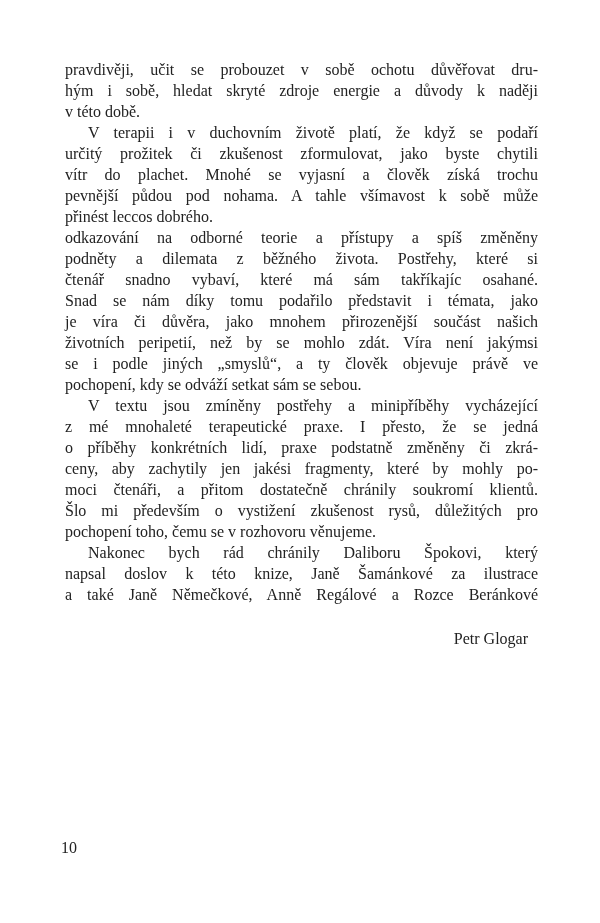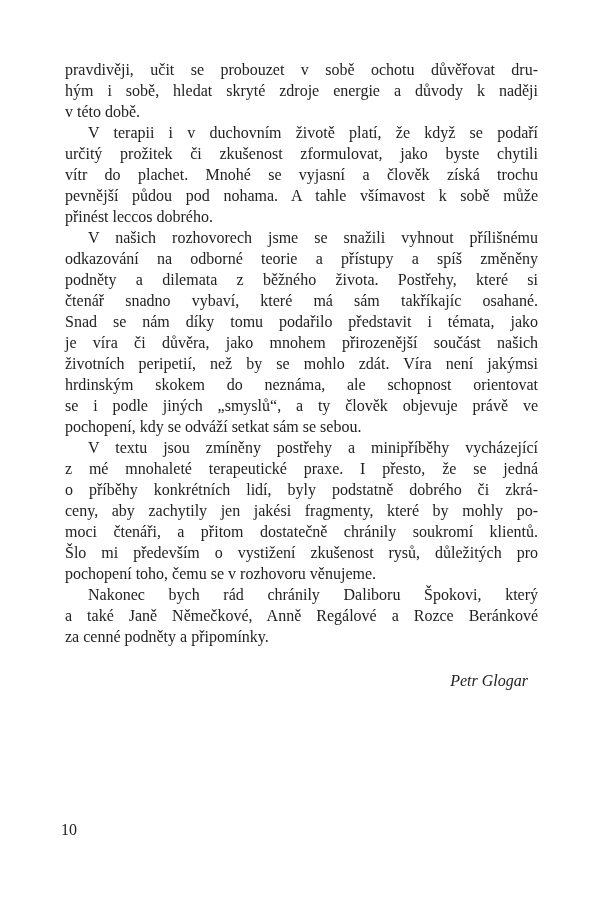--- a/index.html
+++ b/index.html
@@ -27,27 +27,26 @@
   .line.plast {
     text-align:left;
     text-align-last:left;
     -moz-text-align-last:left;
   }
   .line.indent { text-indent:23px; }
   .signature {
     margin-top:23px;
     font-size:16px;
     line-height:21px;
-    font-style:italic;
     text-align:right;
     padding-right:10px;
   }
   .page-number {
     position:absolute;
-    left:61px; top:819px;
+    left:61px; top:837px;
     font-size:16px;
     line-height:21px;
   }
 </style>
 </head>
 <body>
 
 <div class="page">
   <div class="text-block">
 
@@ -59,45 +58,43 @@
 
     <div class="para">
       <div class="line indent">V terapii i v duchovním životě platí, že když se podaří</div>
       <div class="line">určitý prožitek či zkušenost zformulovat, jako byste chytili</div>
       <div class="line">vítr do plachet. Mnohé se vyjasní a člověk získá trochu</div>
       <div class="line">pevnější půdou pod nohama. A tahle všímavost k sobě může</div>
       <div class="line plast">přinést leccos dobrého.</div>
     </div>
 
     <div class="para">
-      <div class="line indent">V našich rozhovorech jsme se snažili vyhnout přílišnému</div>
       <div class="line">odkazování na odborné teorie a přístupy a spíš změněny</div>
       <div class="line">podněty a dilemata z běžného života. Postřehy, které si</div>
       <div class="line">čtenář snadno vybaví, které má sám takříkajíc osahané.</div>
       <div class="line">Snad se nám díky tomu podařilo představit i témata, jako</div>
       <div class="line">je víra či důvěra, jako mnohem přirozenější součást našich</div>
       <div class="line">životních peripetií, než by se mohlo zdát. Víra není jakýmsi</div>
-      <div class="line">hrdinským skokem do neznáma, ale schopnost orientovat</div>
       <div class="line">se i podle jiných „smyslů“, a ty člověk objevuje právě ve</div>
       <div class="line plast">pochopení, kdy se odváží setkat sám se sebou.</div>
     </div>
 
     <div class="para">
       <div class="line indent">V textu jsou zmíněny postřehy a minipříběhy vycházející</div>
       <div class="line">z mé mnohaleté terapeutické praxe. I přesto, že se jedná</div>
-      <div class="line">o příběhy konkrétních lidí, byly podstatně dobrého či zkrá-</div>
+      <div class="line">o příběhy konkrétních lidí, praxe podstatně změněny či zkrá-</div>
       <div class="line">ceny, aby zachytily jen jakési fragmenty, které by mohly po-</div>
       <div class="line">moci čtenáři, a přitom dostatečně chránily soukromí klientů.</div>
       <div class="line">Šlo mi především o vystižení zkušenost rysů, důležitých pro</div>
       <div class="line plast">pochopení toho, čemu se v rozhovoru věnujeme.</div>
     </div>
 
     <div class="para">
       <div class="line indent">Nakonec bych rád chránily Daliboru Špokovi, který</div>
+      <div class="line">napsal doslov k této knize, Janě Šamánkové za ilustrace</div>
       <div class="line">a také Janě Němečkové, Anně Regálové a Rozce Beránkové</div>
-      <div class="line plast">za cenné podněty a připomínky.</div>
     </div>
 
     <div class="signature">Petr Glogar</div>
   </div>
 
   <div class="page-number">10</div>
 </div>
 
 </body></html>

